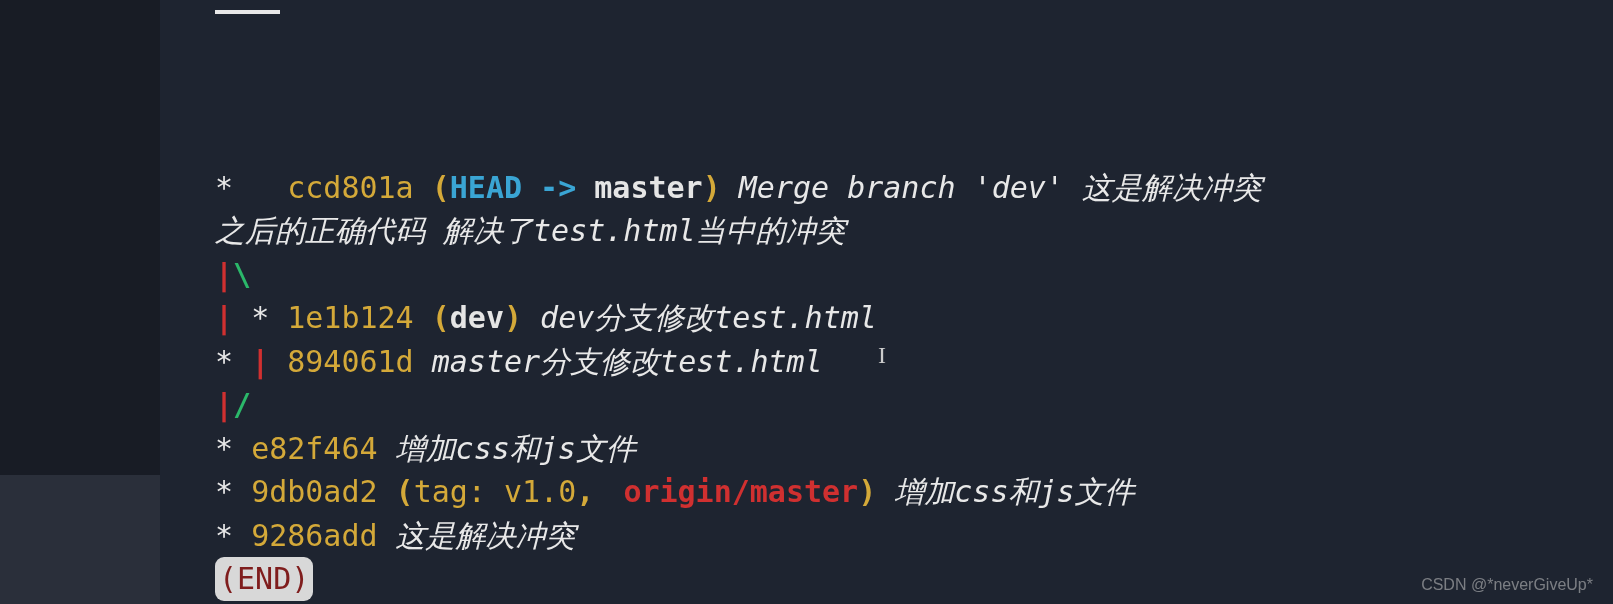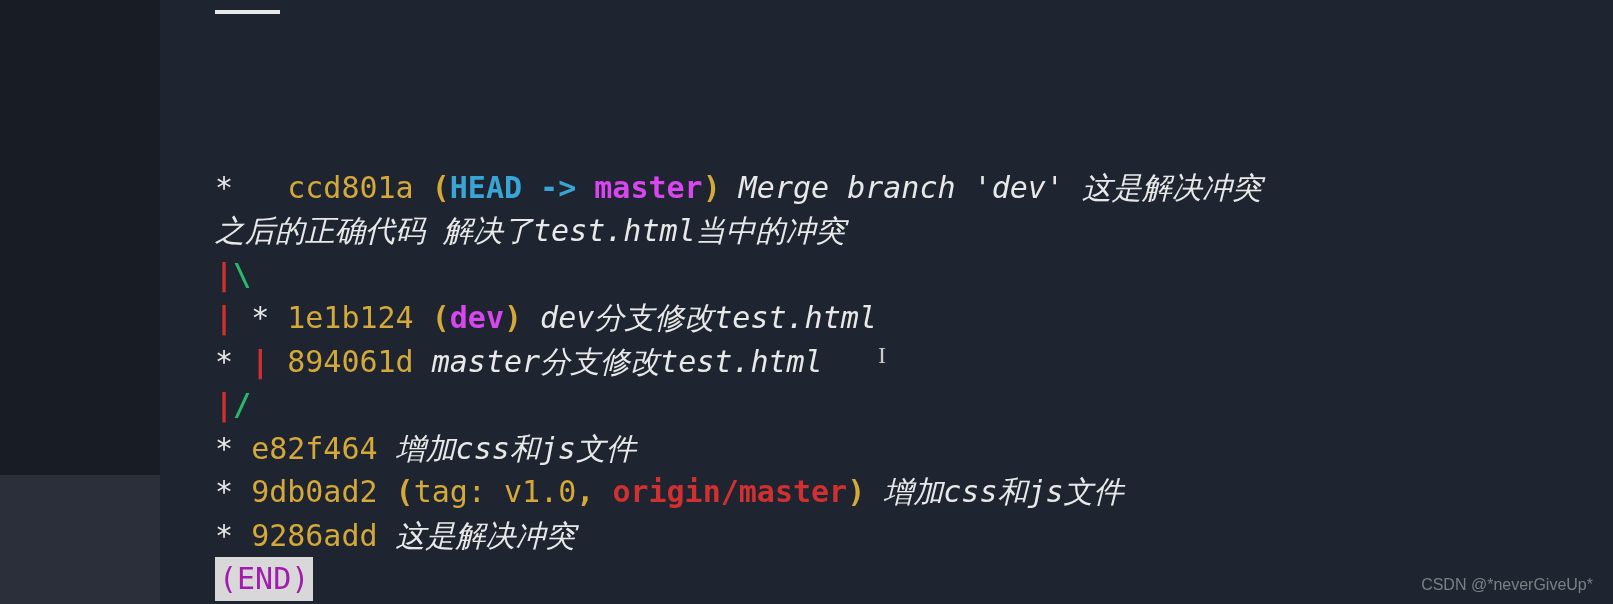--- a/index.html
+++ b/index.html
@@ -48,35 +48,36 @@
       top: 10px;
       width: 65px;
       height: 4px;
       background: #e8e8e8;
     }
     .log-content {
       margin-top: 122px;
     }
     .hash { color: #d4a939; font-weight: normal; }
     .head { color: #3aa5d4; font-weight: bold; text-align: center; }
-    .branch { color: #d946ef; font-weight: bold; }
+    .branch { color: #e5e5e5; font-weight: bold; }
     .paren { color: #d4a939; font-weight: bold; }
     .msg { color: #e8e8e8; font-style: italic; }
     .graph-pipe { color: #d03030; font-weight: bold; }
     .graph-slash { color: #2bb86a; font-weight: bold; }
     .graph-star { color: #e8e8e8; }
     .tag { color: #d4a939; font-weight: normal; }
-    .remote { color: #d03030; font-weight: bold; }
+    .remote { color: #d03030; font-weight: bold; margin-left: 11px; }
     .comma { color: #d4a939; font-weight: bold; }
     .end-marker {
       background: #d8d8d8;
-      color: #a21caf;
+      color: #7f1d1d;
       padding: 0 4px;
       display: inline-block;
       font-weight: normal;
+      border-radius: 9px;
     }
     .watermark {
       position: absolute;
       right: 20px;
       bottom: 8px;
       font-size: 16px;
       color: rgba(200,200,200,0.55);
       font-family: Arial, sans-serif;
     }
     .cursor {

